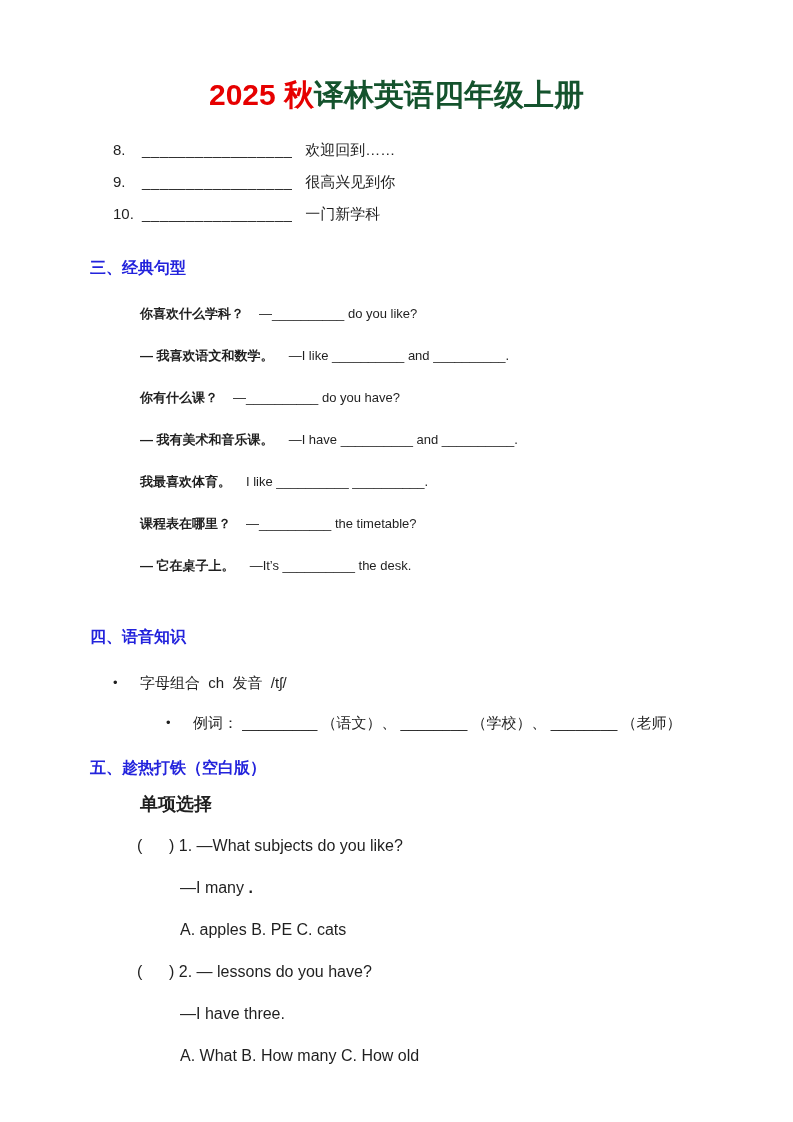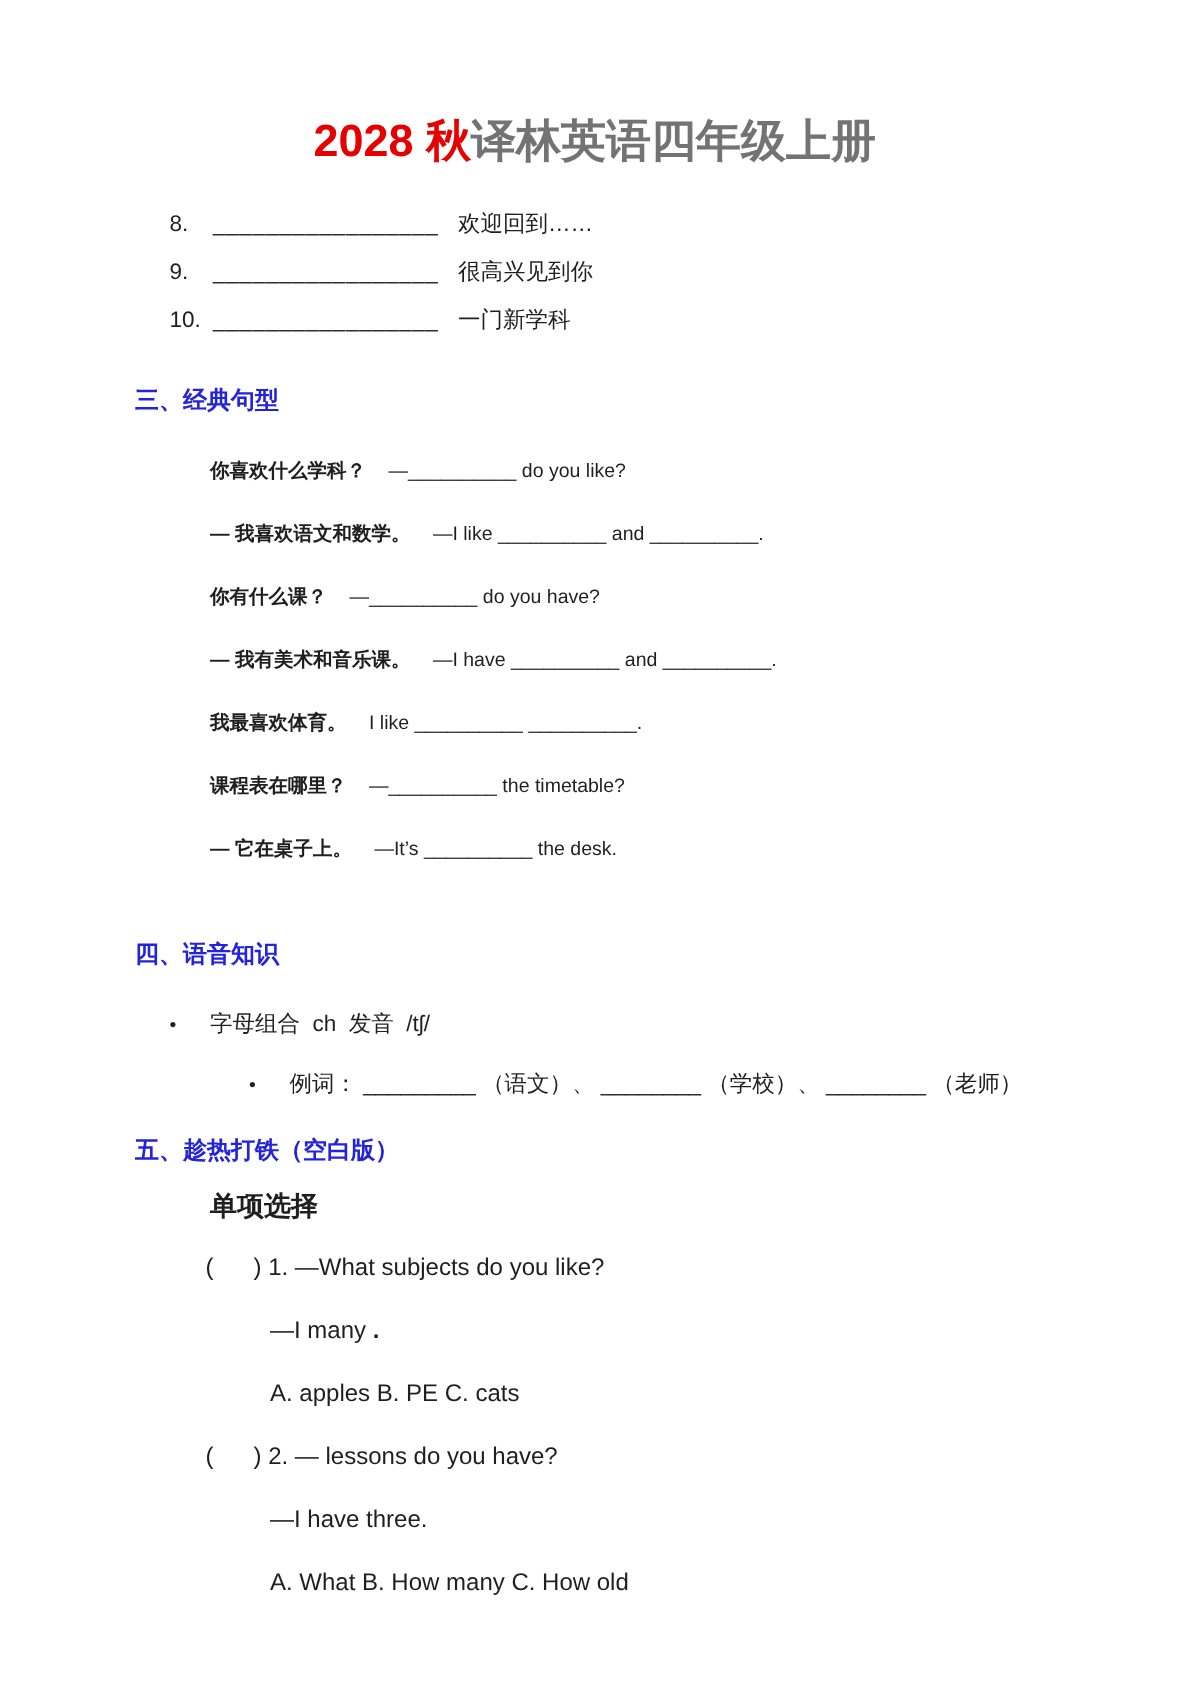--- a/index.html
+++ b/index.html
@@ -23,21 +23,21 @@
 
   
   .doc-title{
     padding-top:56px;
     text-align:center;
     font-size:30px;
     font-weight:bold;
     line-height:38px;
   }
   .title-red{color:var(--title-red);}
-  .title-black{color:#737373;}
+  .title-black{color:#14532d;}
 
   
   .vocab{margin:10px 0 0 113px;font-size:15px;}
   .vocab-row{display:flex;align-items:baseline;height:32px;line-height:32px;}
   .vocab-num{width:29px;flex:0 0 29px;}
   .vocab-blank{letter-spacing:0.5px;}
   .vocab-cn{margin-left:13px;}
 
   
   .sec-heading{
@@ -82,21 +82,21 @@
     letter-spacing:6px;
     color:#333333;
   }
 </style>
 </head>
 <body>
 
 <div class="page">
 
   <h1 class="doc-title">
-    <span class="title-red pre">2028 秋</span><span class="title-black">译林英语四年级上册</span>
+    <span class="title-red pre">2025 秋</span><span class="title-black">译林英语四年级上册</span>
   </h1>
 
   <div class="vocab">
     <div class="vocab-row">
       <span class="vocab-num">8.</span>
       <span class="vocab-blank">_________________</span>
       <span class="vocab-cn">欢迎回到……</span>
     </div>
     <div class="vocab-row">
       <span class="vocab-num">9.</span>

